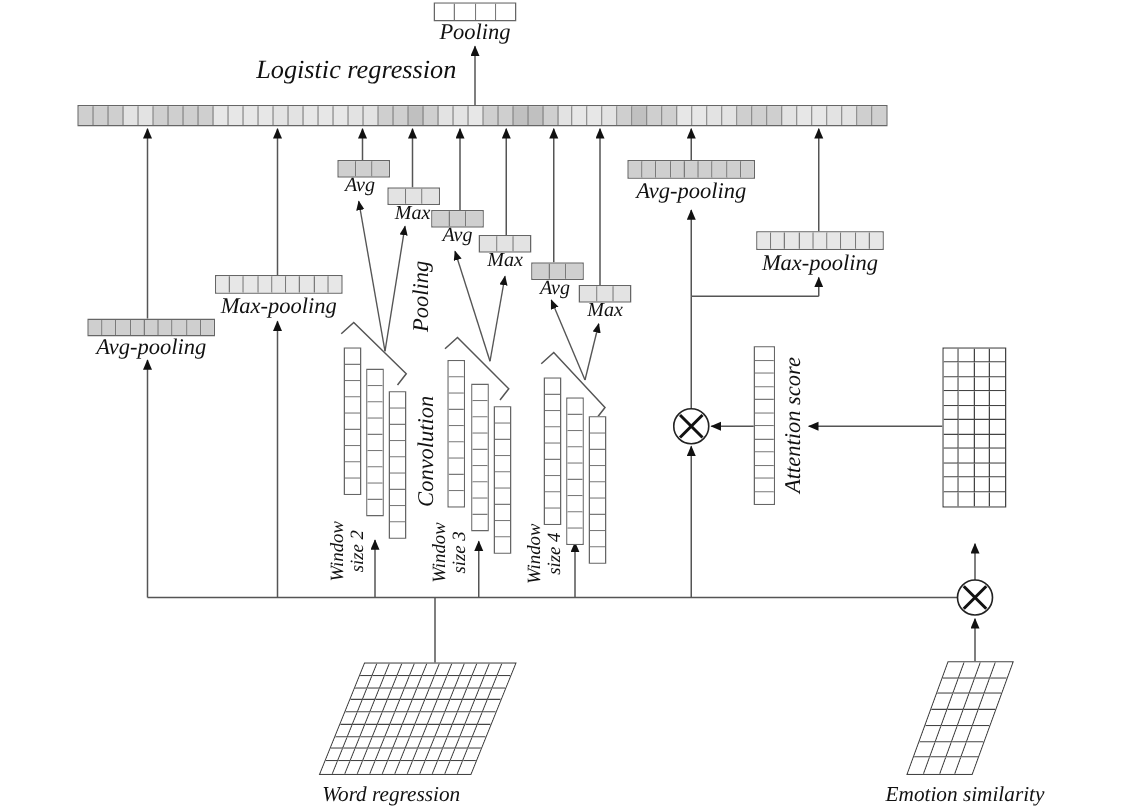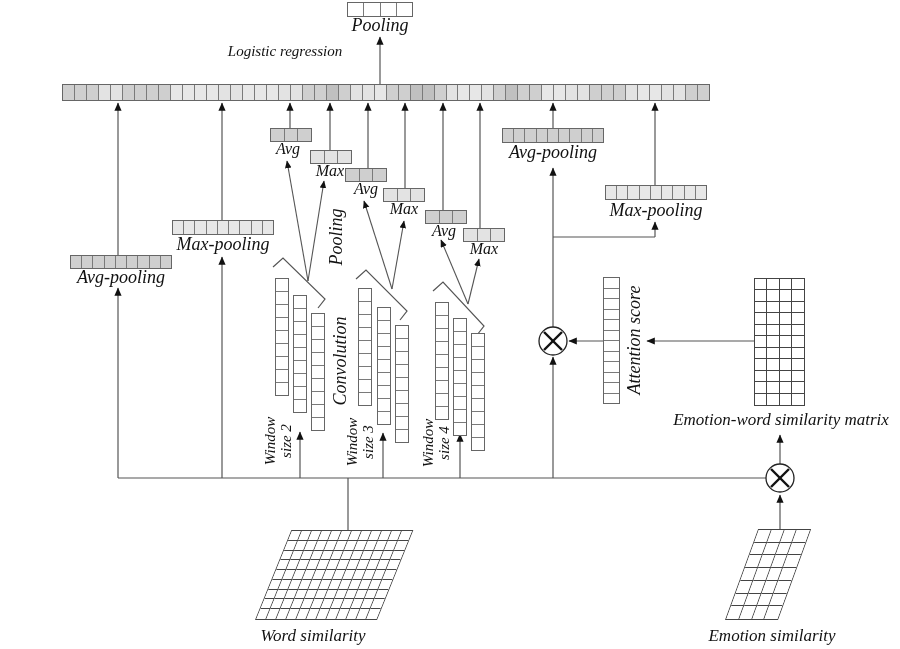--- a/index.html
+++ b/index.html
@@ -108,21 +108,21 @@
     </g>
   </svg>
 
   <div class="abs cellbar" style="left:347px;top:2px;width:66px;height:15px;">
       <div class="cell" style="background: rgb(255, 255, 255);"></div>
       <div class="cell" style="background: rgb(255, 255, 255);"></div>
       <div class="cell" style="background: rgb(255, 255, 255);"></div>
       <div class="cell" style="background: rgb(255, 255, 255);"></div>
     </div>
   <div class="lbl big" style="left:330px;top:15px;width:100px;">Pooling</div>
-  <div class="lbl" style="left:200px;top:43px;width:170px;font-size:15px;">Logistic regression</div>
+  <div class="lbl" style="left:200px;top:43px;width:170px;font-size:21px;">Logistic regression</div>
 
   <div class="abs cellbar" style="left:62px;top:84px;width:648px;height:17px;">
       <div class="cell" style="background: rgb(207, 207, 207);"></div>
       <div class="cell" style="background: rgb(207, 207, 207);"></div>
       <div class="cell" style="background: rgb(207, 207, 207);"></div>
       <div class="cell" style="background: rgb(227, 227, 227);"></div>
       <div class="cell" style="background: rgb(227, 227, 227);"></div>
       <div class="cell" style="background: rgb(207, 207, 207);"></div>
       <div class="cell" style="background: rgb(207, 207, 207);"></div>
       <div class="cell" style="background: rgb(207, 207, 207);"></div>
@@ -436,21 +436,20 @@
       <div class="gcell lastcol"></div>
       <div class="gcell"></div>
       <div class="gcell"></div>
       <div class="gcell"></div>
       <div class="gcell lastcol"></div>
       <div class="gcell lastrow"></div>
       <div class="gcell lastrow"></div>
       <div class="gcell lastrow"></div>
       <div class="gcell lastcol lastrow"></div>
     </div>
-  <div class="lbl" style="left:666px;top:410px;width:230px;font-size:17px;">Emotion-word similarity matrix</div>
 
   <div class="abs gridbox skew-word" style="left: 255px; top: 530px; width: 122px; height: 90px; grid-template-columns: repeat(12, 1fr); grid-template-rows: repeat(9, 1fr);">
       <div class="gcell"></div>
       <div class="gcell"></div>
       <div class="gcell"></div>
       <div class="gcell"></div>
       <div class="gcell"></div>
       <div class="gcell"></div>
       <div class="gcell"></div>
       <div class="gcell"></div>
@@ -548,21 +547,21 @@
       <div class="gcell lastrow"></div>
       <div class="gcell lastrow"></div>
       <div class="gcell lastrow"></div>
       <div class="gcell lastrow"></div>
       <div class="gcell lastrow"></div>
       <div class="gcell lastrow"></div>
       <div class="gcell lastrow"></div>
       <div class="gcell lastrow"></div>
       <div class="gcell lastcol lastrow"></div>
     </div>
-  <div class="lbl" style="left:238px;top:626px;width:150px;font-size:17px;">Word similarity</div>
+  <div class="lbl" style="left:238px;top:626px;width:150px;font-size:17px;">Word regression</div>
 
   <div class="abs gridbox skew-emo" style="left: 725px; top: 529px; width: 53px; height: 91px; grid-template-columns: repeat(4, 1fr); grid-template-rows: repeat(7, 1fr);">
       <div class="gcell"></div>
       <div class="gcell"></div>
       <div class="gcell"></div>
       <div class="gcell lastcol"></div>
       <div class="gcell"></div>
       <div class="gcell"></div>
       <div class="gcell"></div>
       <div class="gcell lastcol"></div>

